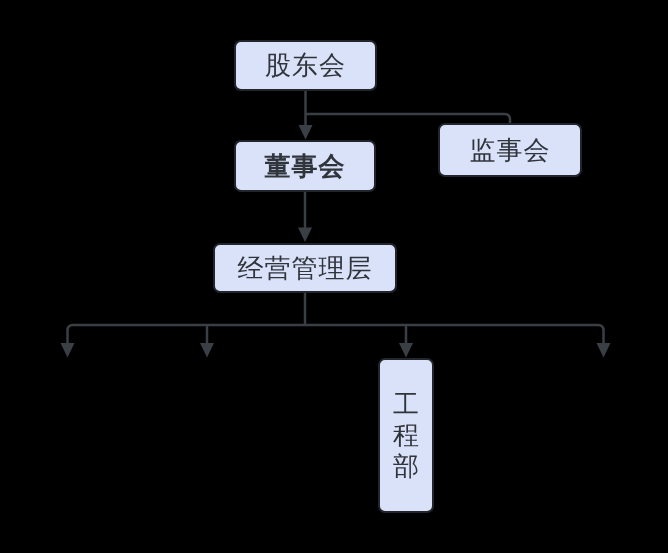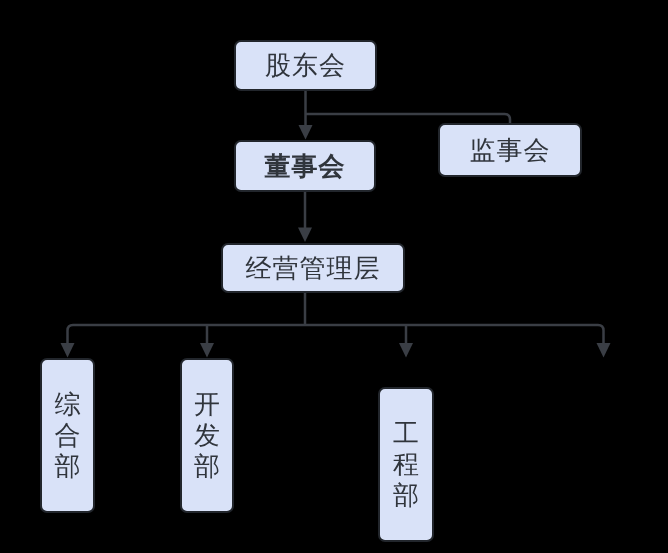--- a/index.html
+++ b/index.html
@@ -51,24 +51,24 @@
     width: 1.1em;
     word-break: break-all;
     line-height: 1.18;
     letter-spacing: 0;
     text-align: center;
   }
   
   .n-shareholders { left: 234px; top: 40px;  width: 143px; height: 51px; }
   .n-board        { left: 234px; top: 140px; width: 142px; height: 52px; font-weight: bold; }
   .n-supervisors  { left: 438px; top: 123px; width: 144px; height: 54px; }
-  .n-management   { left: 221px; top: 243px; width: 184px; height: 50px; }
+  .n-management   { left: 213px; top: 243px; width: 184px; height: 50px; }
   .n-general      { left: 40px;  top: 358px; width: 55px;  height: 155px; }
   .n-development  { left: 180px; top: 358px; width: 54px;  height: 155px; }
-  .n-engineering  { left: 378px; top: 358px; width: 56px;  height: 155px; margin-top: 29px; }
+  .n-engineering  { left: 378px; top: 358px; width: 56px;  height: 155px; }
   .n-finance      { left: 576px; top: 358px; width: 55px;  height: 155px; }
 </style>
 </head>
 <body>
 
 <div class="canvas">
 
   <svg class="edge-layer" viewBox="0 0 668 553" aria-hidden="true">
 
     <path class="edge" d="M305.5 91 L305.5 126"></path>
@@ -102,26 +102,20 @@
   </div>
 
   <div class="node n-supervisors">
     <span>监事会</span>
   </div>
 
   <div class="node n-management">
     <span>经营管理层</span>
   </div>
 
-  <div class="node vertical n-general">
-    <span>综合部</span>
-  </div>
 
-  <div class="node vertical n-development">
-    <span>开发部</span>
-  </div>
 
   <div class="node vertical n-engineering">
     <span>工程部</span>
   </div>
 
 
 </div>
 
 </body></html>

